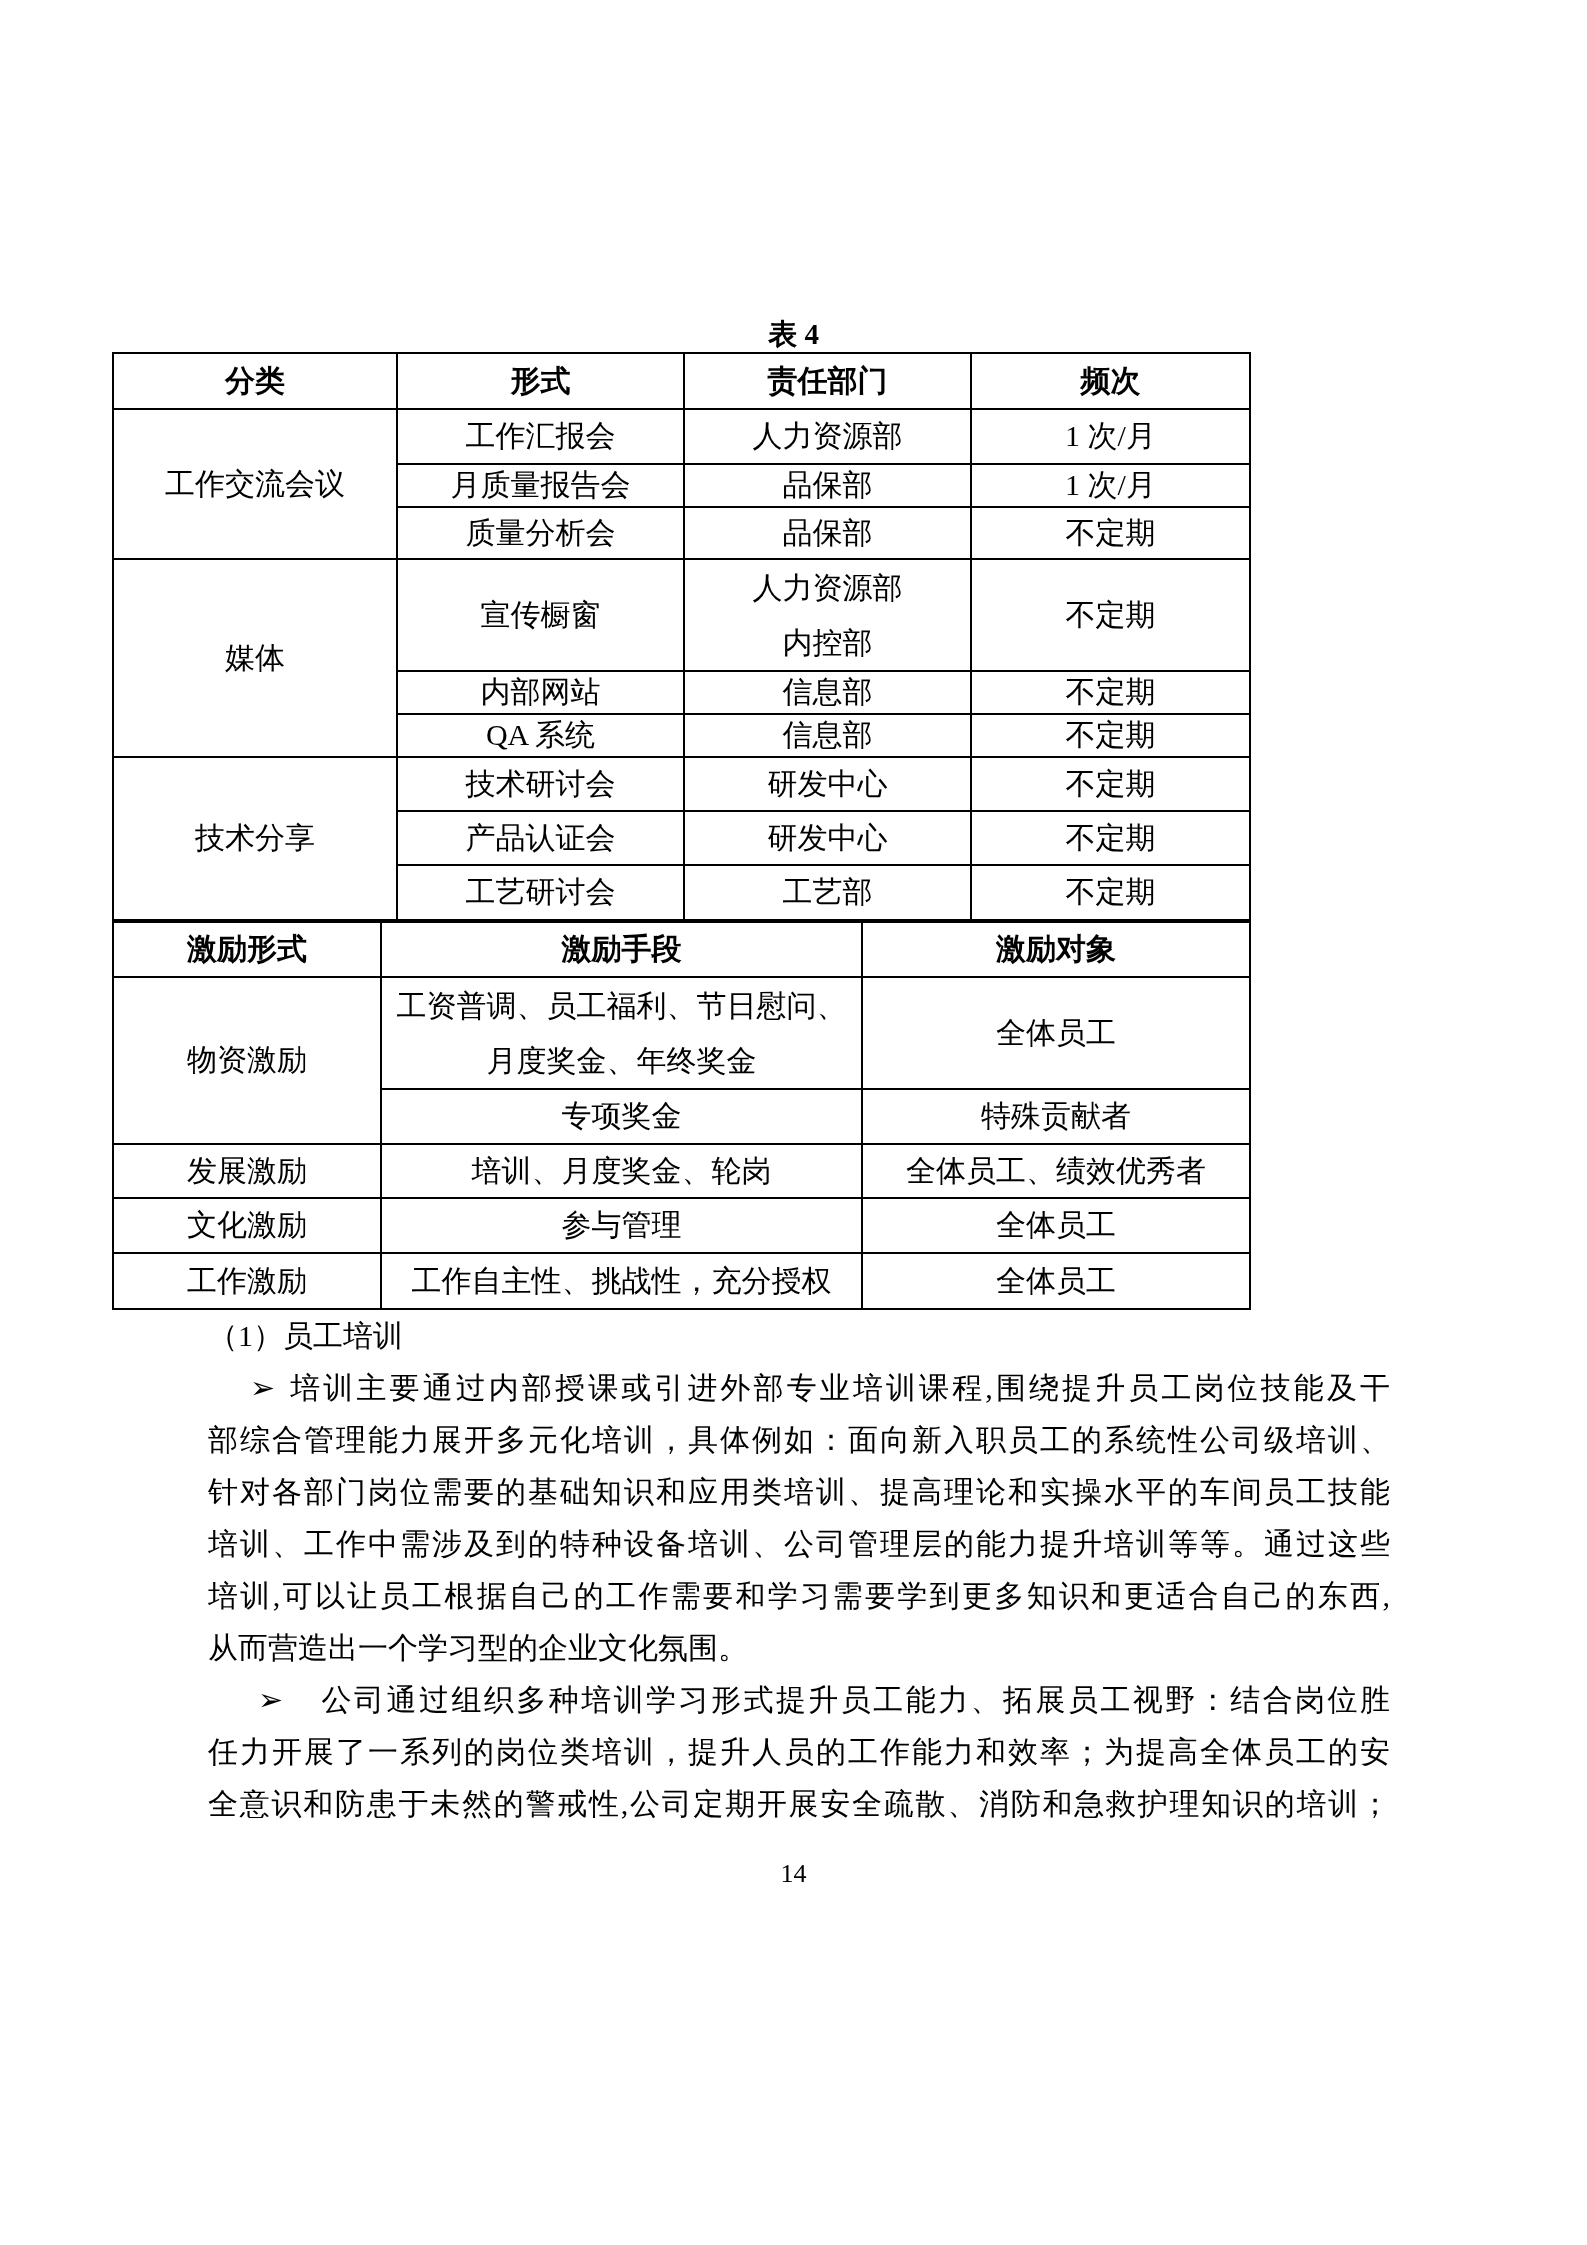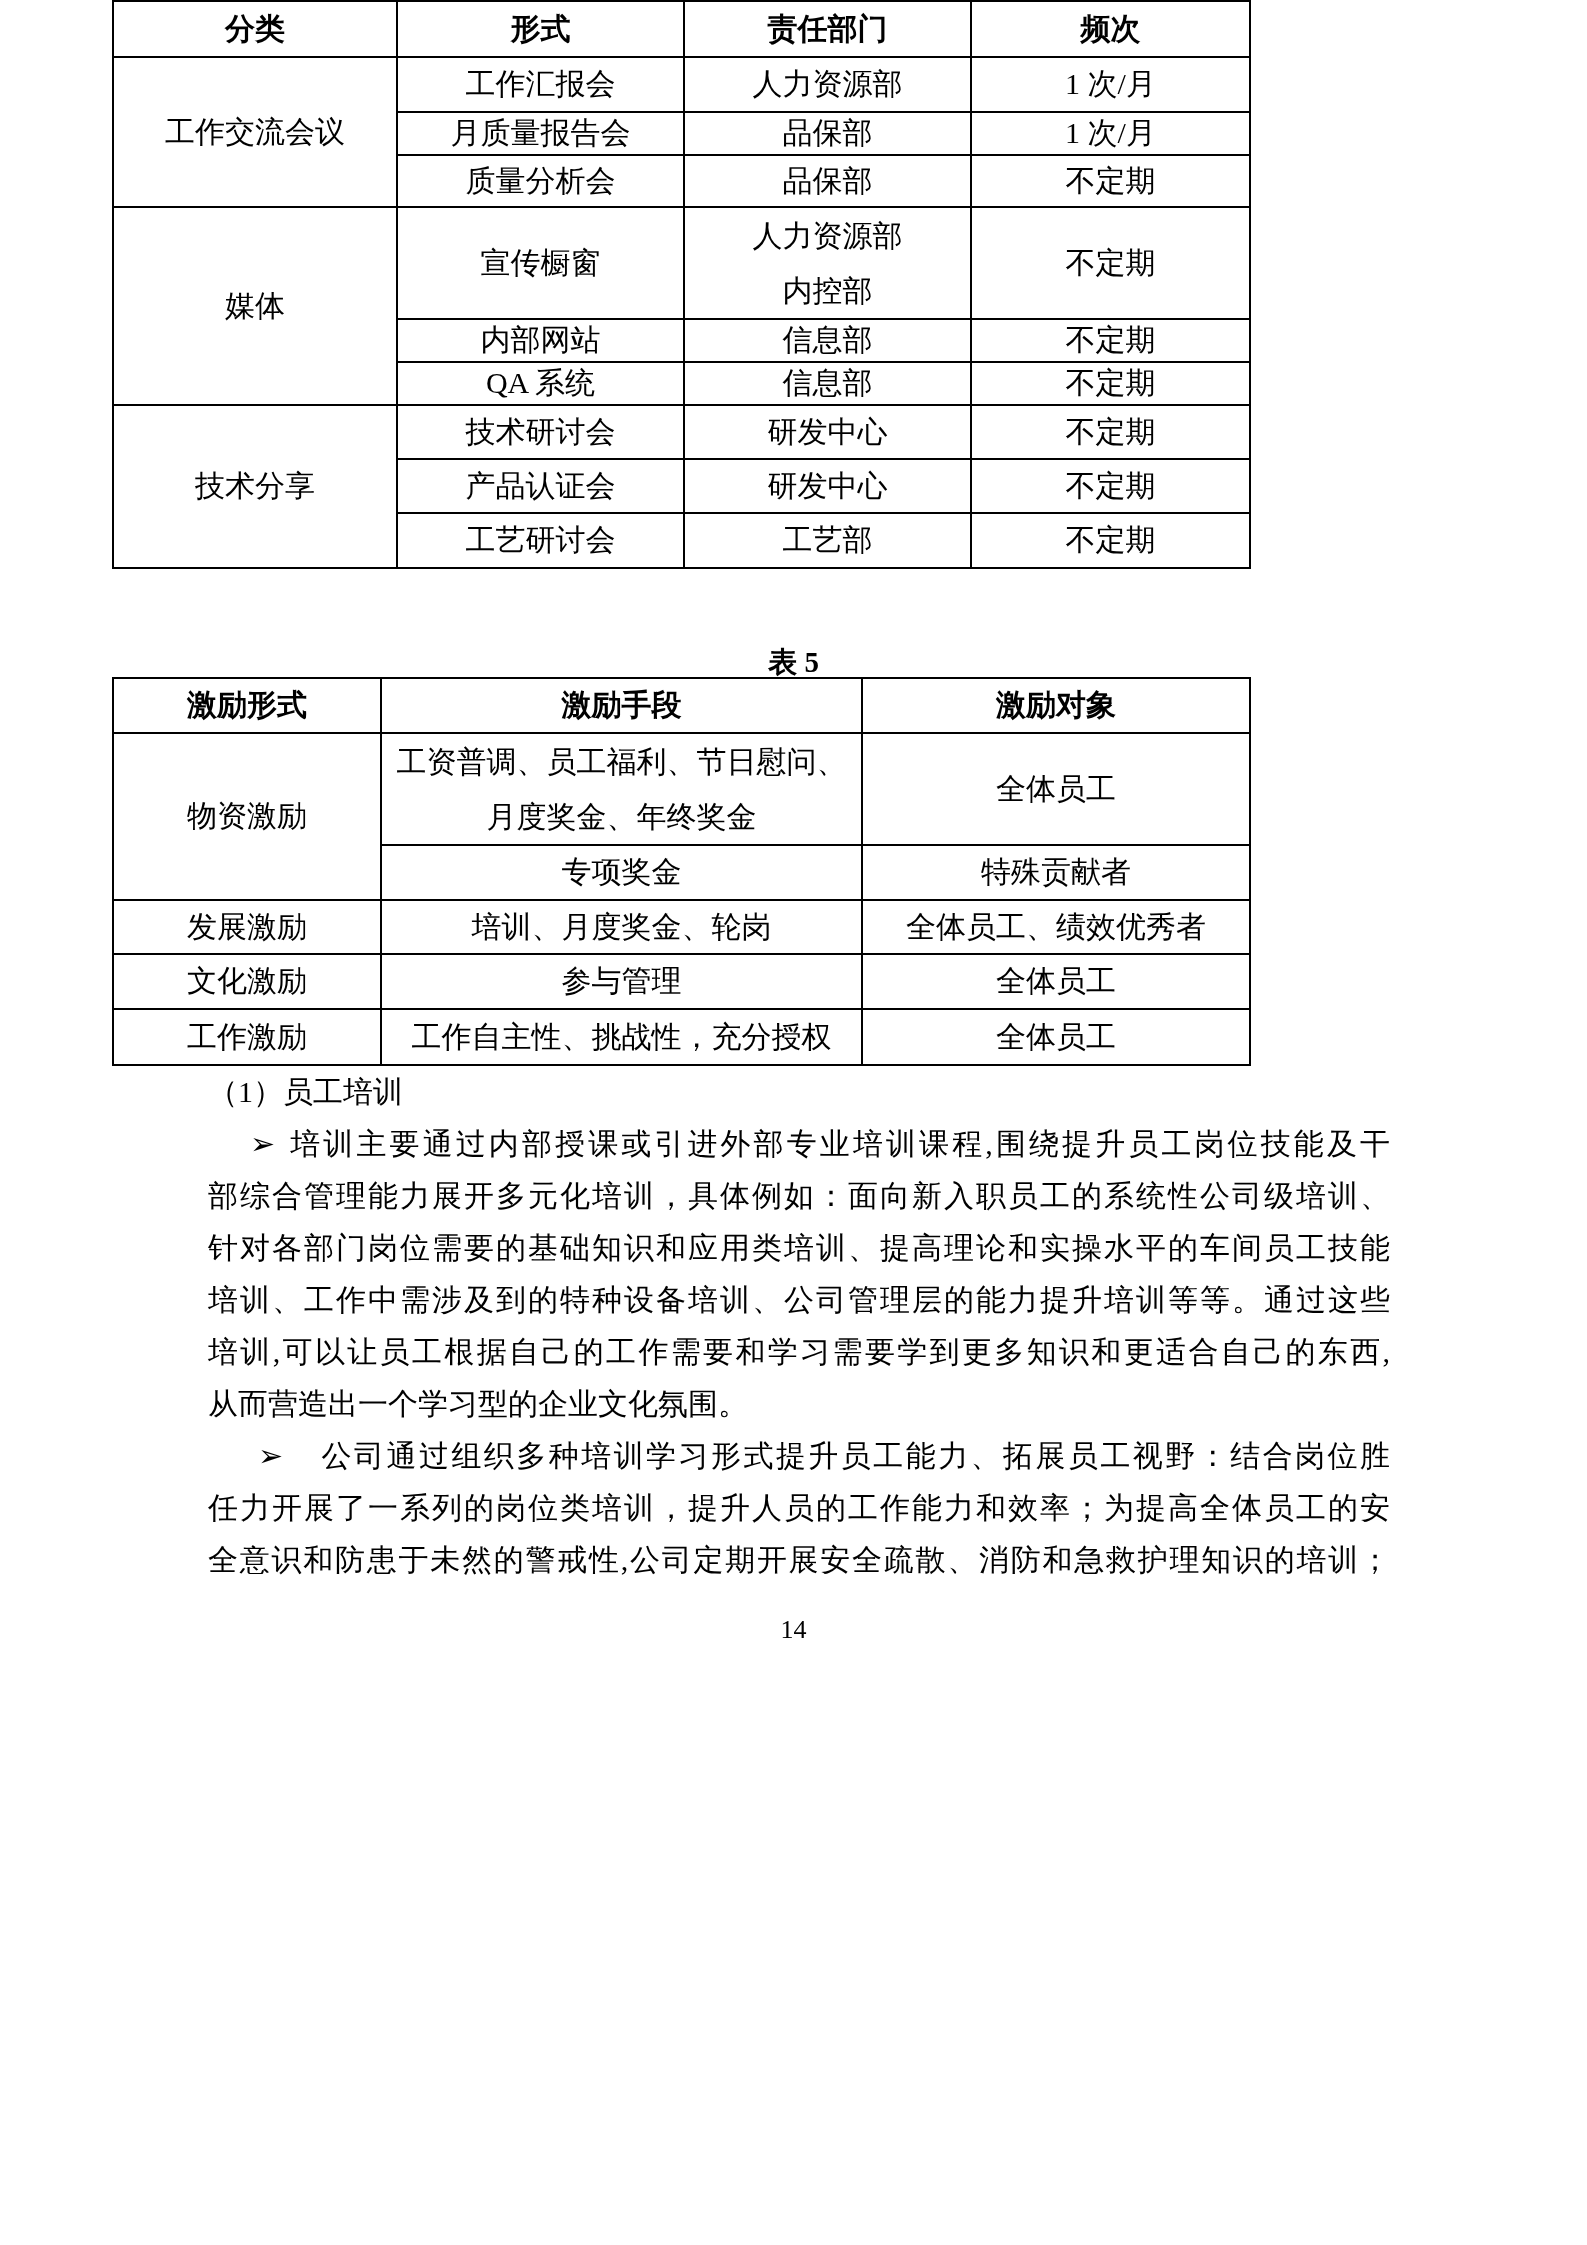--- a/index.html
+++ b/index.html
@@ -74,20 +74,21 @@
     text-align: center;
     font-size: 26px;
     line-height: 32px;
   }
 </style>
 </head>
 <body>
 
 <div class="page">
 
+  <div class="tbl-caption cap4">表 4</div>
 
   <table class="doc-table t4">
     <colgroup>
       <col style="width:284px">
         <col style="width:287px">
         <col style="width:287px">
         <col style="width:279px">
     </colgroup>
     <tbody>
       <tr class="h56">
@@ -146,21 +147,20 @@
         <td>不定期</td>
       </tr>
       <tr class="h55">
         <td>工艺研讨会</td>
         <td>工艺部</td>
         <td>不定期</td>
       </tr>
     </tbody>
   </table>
 
-  <div class="tbl-caption cap5">表 5</div>
 
   <table class="doc-table t5">
     <colgroup>
       <col style="width:268px">
         <col style="width:481px">
         <col style="width:388px">
     </colgroup>
     <tbody>
       <tr class="h55">
         <th>激励形式</th>

